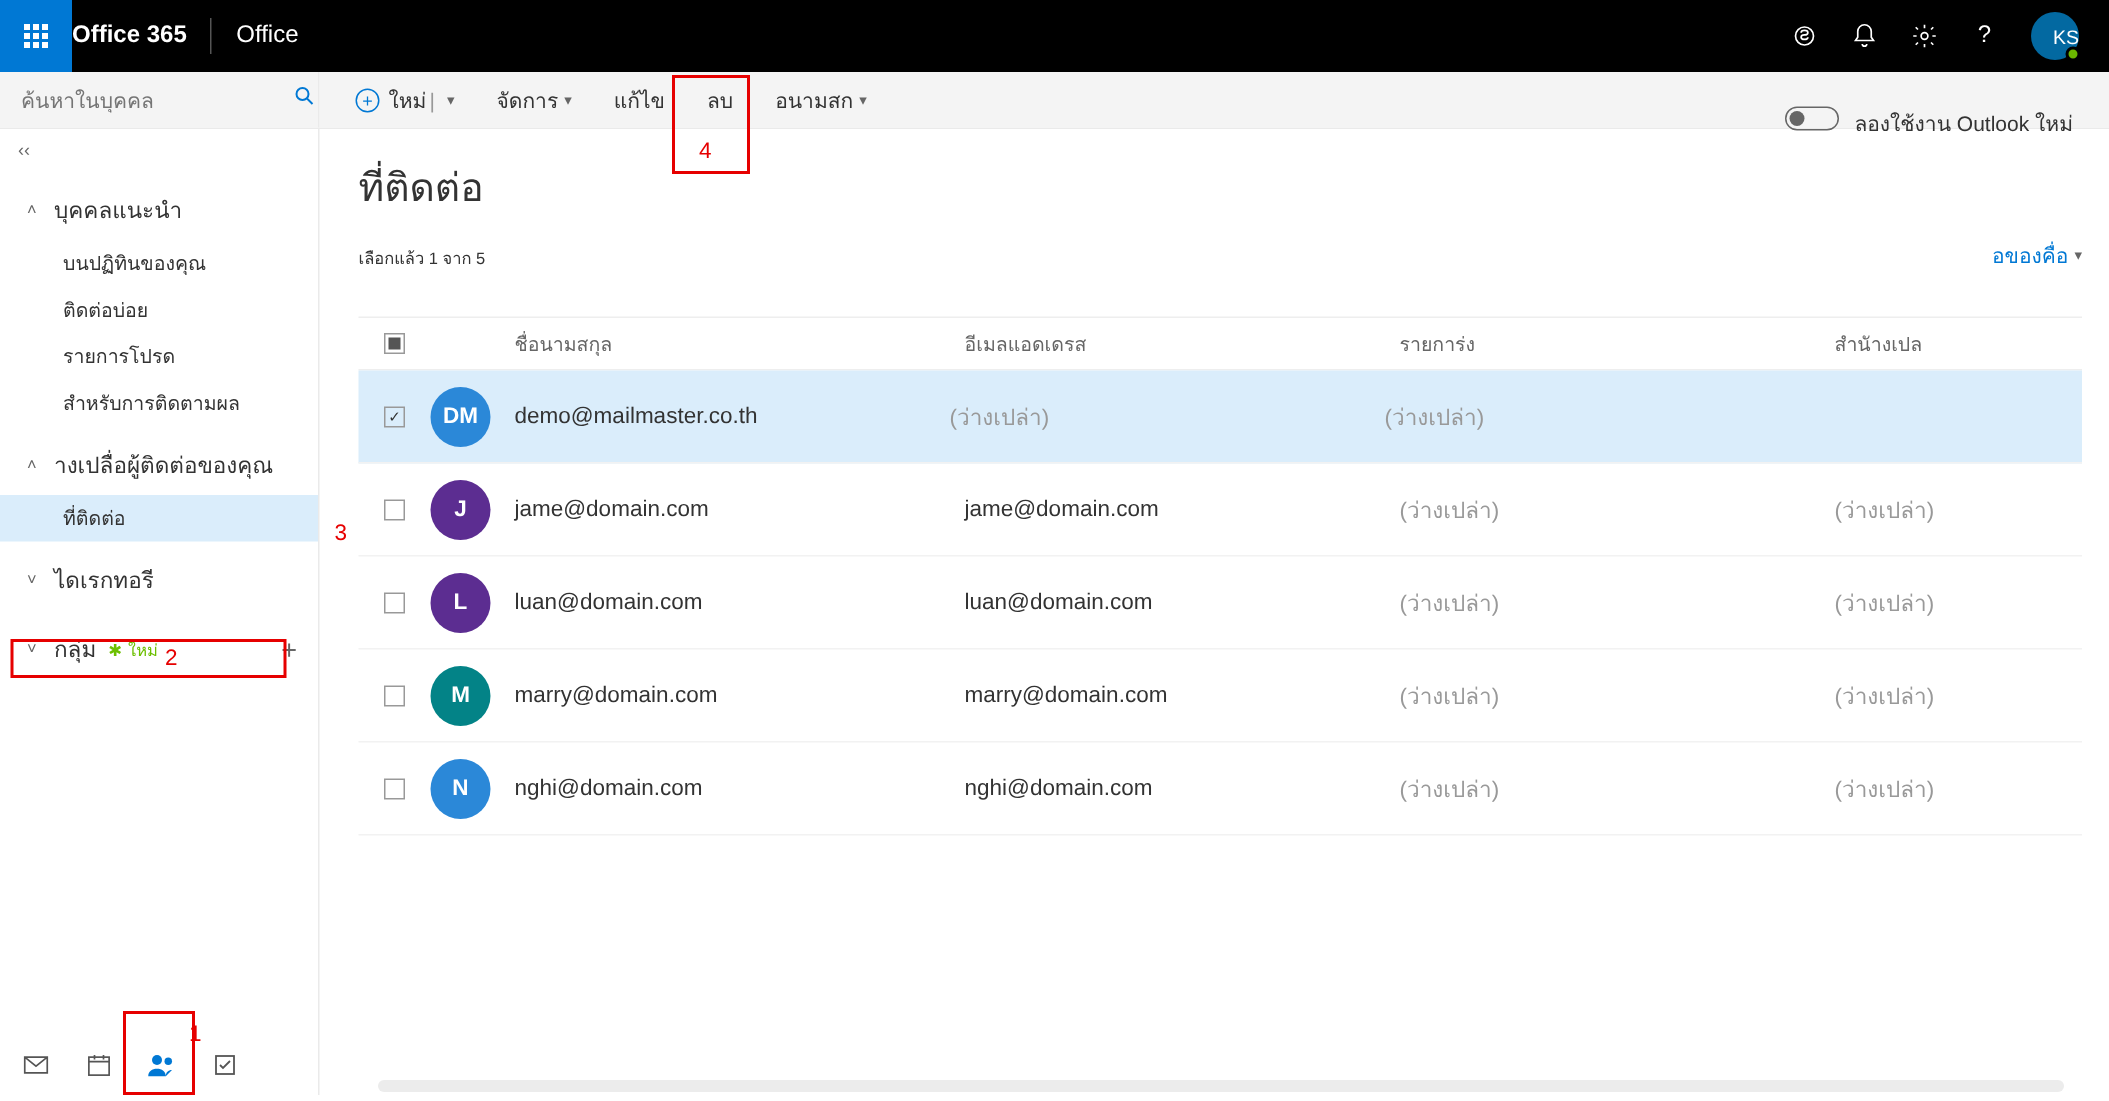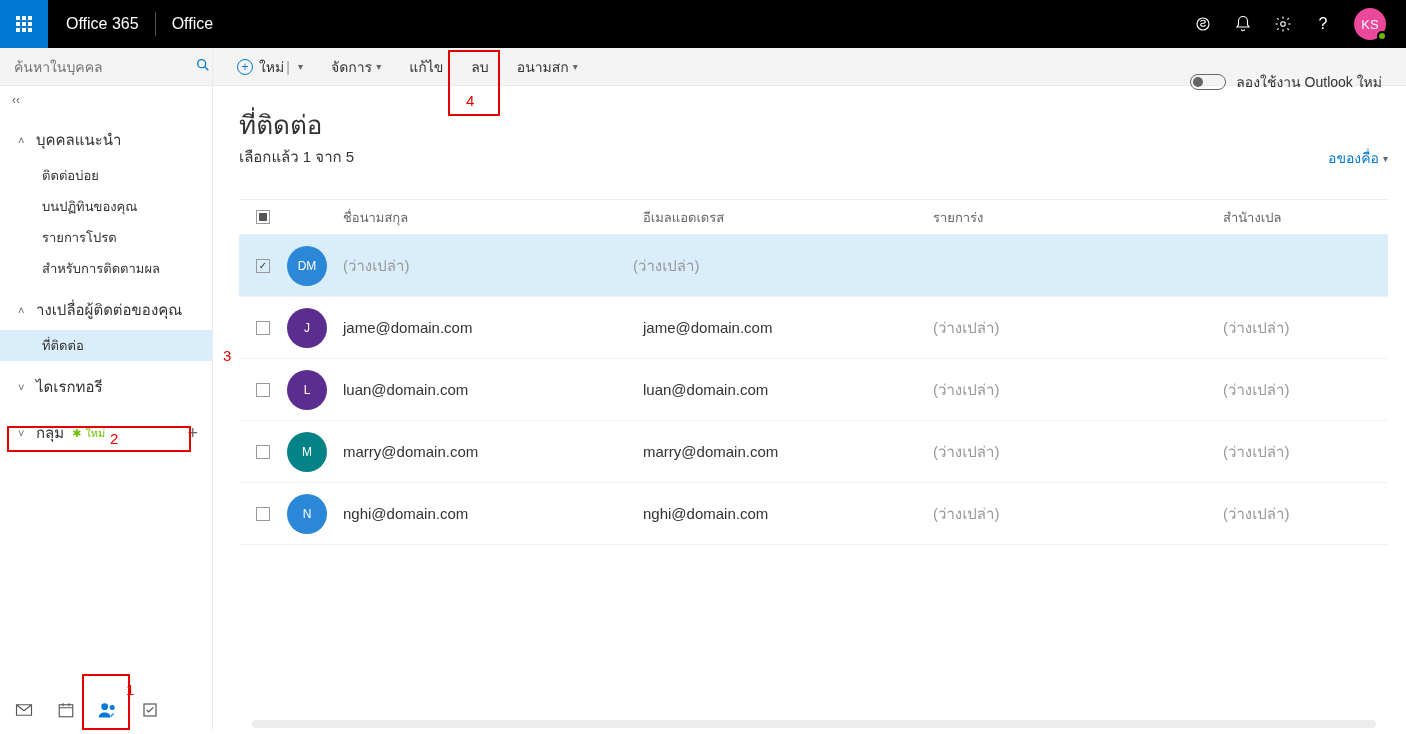--- a/index.html
+++ b/index.html
@@ -3,39 +3,39 @@
 <meta charset="utf-8">
 <style>
 * { margin: 0; padding: 0; box-sizing: border-box; font-family: "Segoe UI", Arial, sans-serif; }
 body { width: 1406px; height: 734px; overflow: hidden; background: #fff; position: relative; }
 
 
 .topbar { height: 48px; background: #000; display: flex; align-items: center; color: #fff; }
 .waffle { width: 48px; height: 48px; background: #0078d4; display: flex; align-items: center; justify-content: center; }
 .waffle-grid { display: grid; grid-template-columns: repeat(3, 4px); grid-template-rows: repeat(3, 4px); gap: 2px; }
 .waffle-grid span { background: #fff; width: 4px; height: 4px; }
-.brand { margin-left: 18px; font-size: 16px; font-weight: 400; }
+.brand { font-size: 16px; font-weight: 700; }
 .divider-v { width: 1px; height: 24px; background: #555; margin: 0 16px; }
 .appname { font-size: 16px; }
 .topbar-right { margin-left: auto; display: flex; align-items: center; gap: 22px; padding-right: 20px; }
 .topbar-right .ico { width: 18px; height: 18px; display: flex; align-items: center; justify-content: center; }
-.avatar-top { width: 32px; height: 32px; border-radius: 50%; background: #ec4899; color: #fff; display: flex; align-items: center; justify-content: center; font-size: 13px; position: relative; }
+.avatar-top { width: 32px; height: 32px; border-radius: 50%; background: #0369a1; color: #fff; display: flex; align-items: center; justify-content: flex-end; font-size: 13px; position: relative; }
 .presence { position: absolute; right: -1px; bottom: -1px; width: 10px; height: 10px; background: #6bb700; border: 2px solid #000; border-radius: 50%; }
 
 
 .searchrow { height: 38px; border-bottom: 1px solid #eaeaea; display: flex; align-items: stretch; }
 .searchbox { width: 213px; display: flex; align-items: center; padding: 0 12px 0 14px; border-right: 1px solid #eaeaea; background: #f4f4f4; }
 .searchbox input { border: none; flex: 1; font-size: 14px; outline: none; color: #333; background: transparent; }
 .searchbox .sicon { color: #0078d4; }
 .toolbar { flex: 1; display: flex; align-items: center; padding: 0 24px; background: #f4f4f4; }
 .tbtn { display: flex; align-items: center; font-size: 14px; color: #333; margin-right: 28px; cursor: pointer; }
 .tbtn .plus { width: 16px; height: 16px; border: 1.6px solid #0078d4; border-radius: 50%; margin-right: 6px; display: flex; align-items: center; justify-content: center; color: #0078d4; font-size: 12px; line-height: 1; }
 .tbtn .chev { margin-left: 4px; font-size: 10px; color: #666; }
 .tbtn .pipe { margin: 0 4px 0 2px; color: #999; }
-.toolbar-right { margin-left: auto; display: flex; align-items: center; gap: 10px; color: #333; font-size: 14px; margin-top: 31px; }
+.toolbar-right { margin-left: auto; display: flex; gap: 10px; color: #333; font-size: 14px; margin-top: 31px; }
 .toggle { width: 36px; height: 16px; border: 1px solid #666; border-radius: 10px; position: relative; }
 .toggle::after { content: ""; width: 10px; height: 10px; background: #666; border-radius: 50%; position: absolute; left: 2px; top: 2px; }
 
 .mainwrap { display: flex; height: calc(734px - 48px - 42px); }
 
 
 .sidebar { width: 213px; border-right: 1px solid #eaeaea; position: relative; display: flex; flex-direction: column; }
 .collapse { height: 28px; padding-left: 12px; display: flex; align-items: center; color: #666; font-size: 12px; }
 .navsection { padding: 6px 0 0 0; }
 .navhead { display: flex; align-items: center; padding: 8px 14px 8px 18px; font-size: 15px; color: #333; cursor: pointer; }
@@ -46,38 +46,38 @@
 .newbadge { color: #6cbf00; font-size: 11px; margin-left: 8px; }
 .newbadge::before { content: "✱"; margin-right: 4px; }
 .bottombar { margin-top: auto; height: 40px; display: flex; align-items: center; padding-left: 14px; gap: 22px; color: #555; }
 .bottombar .bicon { width: 20px; height: 20px; display:flex; align-items:center; justify-content:center; }
 .bicon.active { color: #0078d4; position: relative; }
 
 
 .content { flex: 1; padding: 18px 18px 0 26px; position: relative; overflow: hidden; }
 .content-head { display: flex; align-items: flex-end; }
 h1.title { font-size: 26px; font-weight: 400; color: #333; }
-.subtitle { font-size: 15px; color: #333; margin-top: 0; }
+.subtitle { font-size: 11px; color: #333; margin-top: 18px; }
 .sortlink { margin-left: auto; color: #0078d4; font-size: 14px; display: flex; align-items: center; }
 .sortlink .chev { font-size: 10px; margin-left: 4px; color: #666; }
 
 .tablehead { display: flex; align-items: center; height: 36px; border-top: 1px solid #eee; border-bottom: 1px solid #eee; margin-top: 30px; font-size: 13px; color: #666; }
 .col-cb { width: 48px; display:flex; align-items:center; justify-content:center; }
 .col-av { width: 56px; }
 .col-name { width: 300px; }
 .col-email { width: 290px; }
 .col-pos { width: 290px; }
 .col-office { flex: 1; }
 
 .row { display: flex; align-items: center; height: 62px; border-bottom: 1px solid #f2f2f2; font-size: 15px; color: #333; }
 .row.selected { background: #daedfb; }
 .cb { width: 14px; height: 14px; border: 1px solid #999; display:flex; align-items:center; justify-content:center; font-size:10px; color:#333; }
 .cb.half::after { content:""; width:8px; height:8px; background:#555; display:block; }
 .cb.check::after { content:"✓"; display:block; }
-.avcircle { width: 40px; height: 40px; border-radius: 50%; display: flex; align-items: center; justify-content: center; color: #fff; font-size: 12px; }
+.avcircle { width: 40px; height: 40px; border-radius: 50%; display: flex; align-items: center; justify-content: center; color: #fff; font-size: 15px; font-weight: bold; }
 .placeholder { color: #999; }
 
 
 .anno { position: absolute; border: 2px solid #e60000; pointer-events: none; z-index: 50; }
 .anno-label { position: absolute; color: #e60000; font-size: 15px; z-index: 51; pointer-events: none; }
 
 
 .hscroll { position: absolute; bottom: 6px; left: 252px; right: 30px; height: 8px; background: #ececec; border-radius: 4px; }
 </style>
 </head>
@@ -165,22 +165,22 @@
 <div class="mainwrap">
 
   <div class="sidebar">
     <div class="collapse">‹‹</div>
 
     <div class="navsection">
       <div class="navhead">
           <span class="exp">˄</span>
           <span>บุคคลแนะนำ</span>
         </div>
+      <div class="navitem">บนปฏิทินของคุณ</div>
       <div class="navitem">ติดต่อบ่อย</div>
-      <div class="navitem">บนปฏิทินของคุณ</div>
       <div class="navitem">รายการโปรด</div>
       <div class="navitem">สำหรับการติดตามผล</div>
     </div>
 
     <div class="navsection">
       <div class="navhead">
           <span class="exp">˄</span>
           <span>างเปลื่อผู้ติดต่อของคุณ</span>
         </div>
       <div class="navitem sel">ที่ติดต่อ</div>
@@ -254,20 +254,21 @@
     </div>
 
     <div id="rows">
         <div class="row selected">
           <div class="col-cb">
             <div class="cb check"></div>
           </div>
           <div class="col-av">
             <div class="avcircle" style="background:#2b88d8">DM</div>
           </div>
+          <div class="col-email">demo@mailmaster.co.th</div>
           <div class="col-pos placeholder">(ว่างเปล่า)</div>
           <div class="col-office placeholder">(ว่างเปล่า)</div>
         </div>
         <div class="row">
           <div class="col-cb">
             <div class="cb"></div>
           </div>
           <div class="col-av">
             <div class="avcircle" style="background:#5c2d91">J</div>
           </div>

